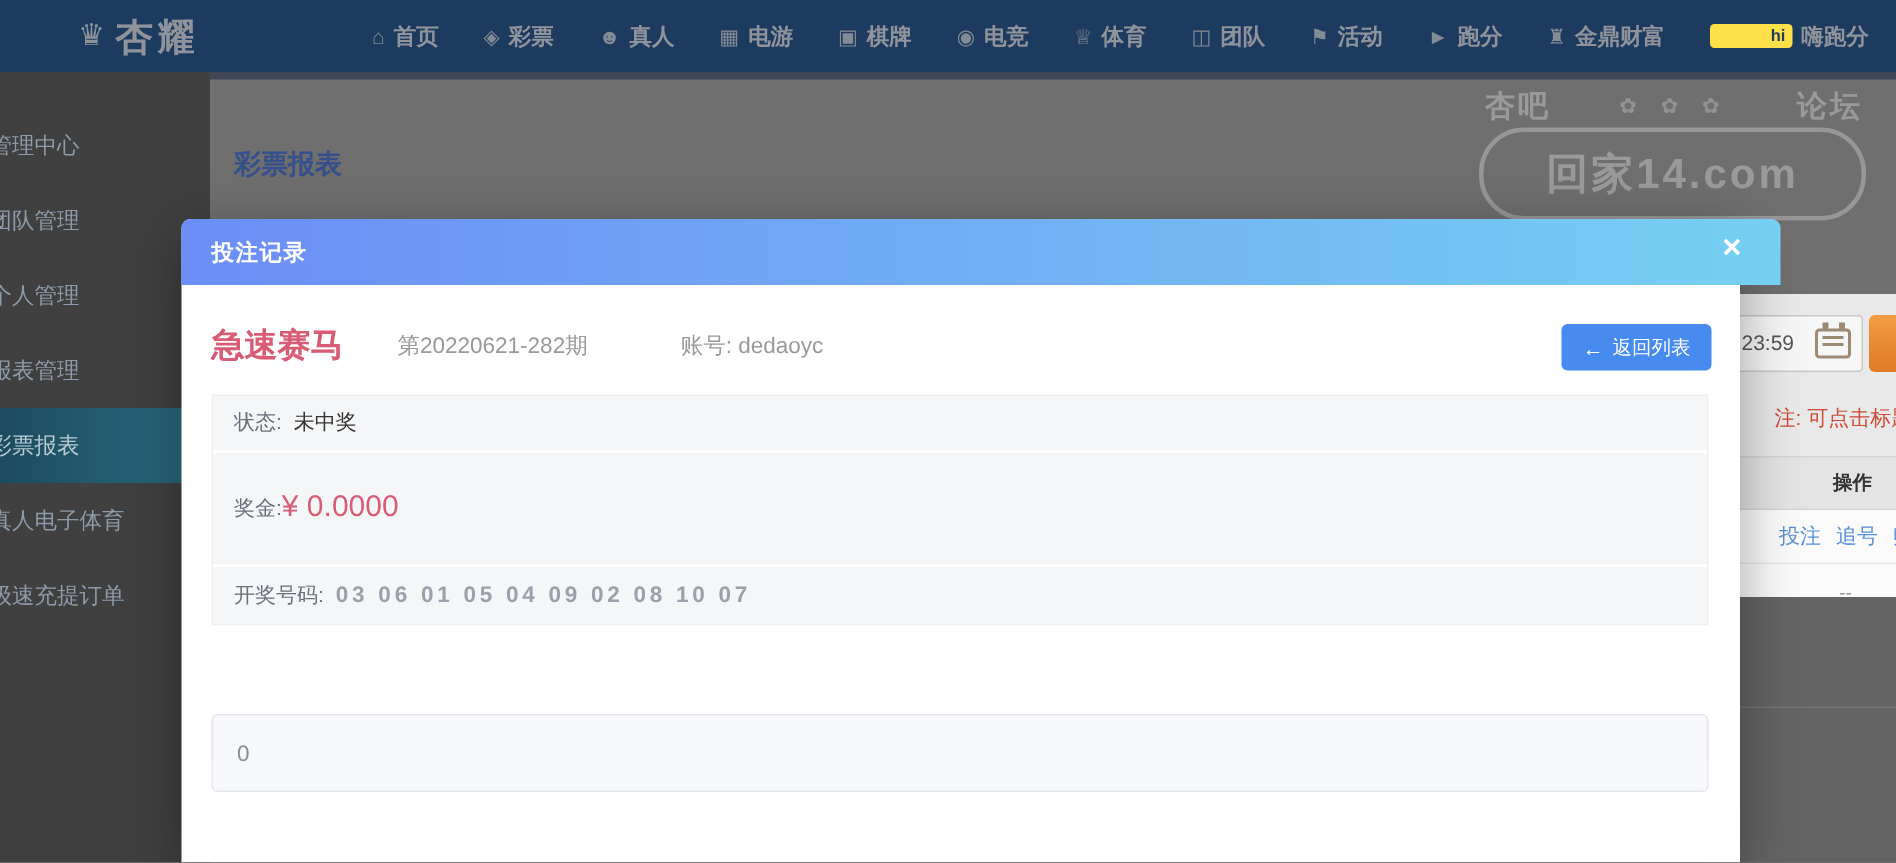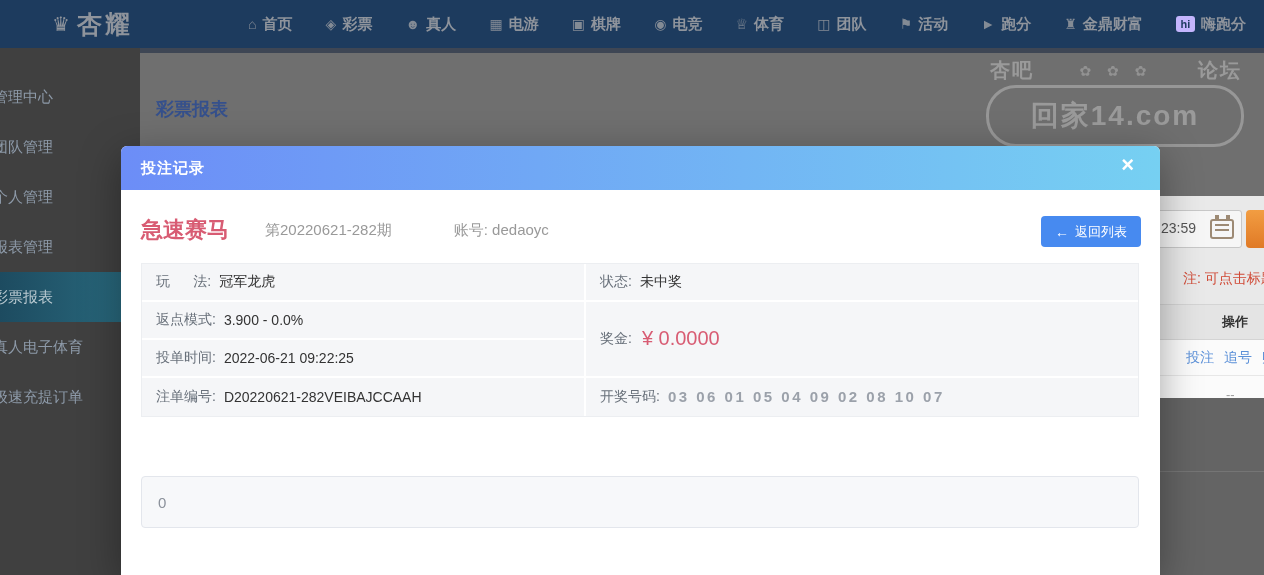--- a/index.html
+++ b/index.html
@@ -9,21 +9,21 @@
     background:#6f6f6f;
   }
   
   #topnav{position:absolute;left:0;top:0;width:1264px;height:48px;background:#1d3b5e;z-index:6;}
   #logo{position:absolute;left:52px;top:0;height:48px;display:flex;align-items:center;gap:7px;color:#8f949c;}
   #logo .crown{font-size:20px;line-height:1;}
   #logo .logo-text{font-size:25px;font-weight:bold;letter-spacing:3px;}
   #navitems{position:absolute;left:248px;right:18px;top:0;height:48px;display:flex;align-items:center;justify-content:space-between;}
   .nav-item{display:flex;align-items:center;gap:6px;color:#8f949c;font-size:15px;font-weight:bold;cursor:pointer;white-space:nowrap;}
   .nav-ico{font-size:14px;opacity:.9;}
-  .nav-ico-hi{display:inline-flex;align-items:center;justify-content:center;width:19px;height:16px;border-radius:3px;background:#c4b5fd;color:#1d3b5e;font-weight:bold;font-size:11px;}
+  .nav-ico-hi{display:inline-flex;align-items:center;justify-content:center;width:19px;height:16px;border-radius:3px;background:#fde047;color:#1d3b5e;font-weight:bold;font-size:11px;padding-left:36px;}
   
   #sidebar{position:absolute;left:0;top:48px;width:140px;height:527px;background:#404040;z-index:3;}
   #side-list{position:absolute;left:0;top:24px;width:140px;}
   .side-item{height:50px;display:flex;align-items:center;color:#8d9aa9;font-size:15px;cursor:pointer;}
   .side-item span{margin-left:-7px;white-space:nowrap;}
   .side-item.active{background:linear-gradient(90deg,#1d4b60,#2a6c80);color:#bacad1;}
   
   #band{position:absolute;left:140px;top:48px;width:1124px;height:100px;background:#6f6f6f;border-top:5px solid #3e4654;box-sizing:border-box;z-index:1;}
   #page-title{position:absolute;left:16px;top:44px;font-size:18px;font-weight:bold;color:#35508c;}
   #wm-top{position:absolute;left:850px;top:4px;width:252px;display:flex;justify-content:space-between;align-items:center;color:rgba(255,255,255,.30);font-size:20px;font-weight:bold;letter-spacing:2px;}
@@ -44,38 +44,38 @@
   #links-row a{font-size:14px;color:#5b90d8;text-decoration:none;white-space:nowrap;cursor:pointer;}
   .empty-row{position:absolute;left:0;width:200px;background:#fbfbfb;border-bottom:1px solid #e7e7e7;box-sizing:border-box;display:flex;align-items:center;}
   .empty-row span{color:#9a9a9a;font-size:13px;margin-left:66px;}
   #row-1{top:180px;height:37px;}
   #row-2{top:217px;height:33px;}
   
   #rdark{position:absolute;left:1160px;top:398px;width:104px;height:177px;background:#646464;z-index:2;}
   #rdark .sep{position:absolute;left:0;top:73px;width:104px;height:1px;background:#757575;}
   
   #modal{position:absolute;left:121px;top:146px;width:1039px;height:429px;background:#fff;border-radius:6px 6px 0 0;box-shadow:0 10px 40px rgba(0,0,0,.35);z-index:10;}
-  #modal-header{position:absolute;left:0;top:0;width:100%;height:44px;border-radius:6px 6px 0 0;background:linear-gradient(90deg,#6c8df7,#76d0f2);}
+  #modal-header{position:absolute;left:0;top:0;width:100%;height:44px;border-radius:6px 6px 0 0;background:linear-gradient(90deg,#6c8df7,#76d0f2);padding-left:27px;}
   #modal-title{position:absolute;left:20px;top:13px;color:#fff;font-size:15px;font-weight:bold;letter-spacing:1px;}
   #modal-close{position:absolute;right:26px;top:8px;color:#fff;font-size:22px;font-weight:bold;cursor:pointer;line-height:1;}
   #game-row{position:absolute;left:20px;top:66px;right:19px;height:36px;display:flex;align-items:center;}
   #game-name{font-size:22px;font-weight:bold;color:#d85c73;}
   #issue{margin-left:36px;font-size:15px;color:#999;}
   #account{margin-left:62px;font-size:15px;color:#999;}
   #back-btn{position:absolute;right:19px;top:70px;height:31px;padding:0 14px;background:#478af0;border-radius:4px;display:flex;align-items:center;gap:6px;color:#fff;font-size:13px;cursor:pointer;}
   #back-btn .arr{font-size:14px;}
   #dtable{position:absolute;left:20px;top:117px;width:998px;height:154px;border:1px solid #eceef1;box-sizing:border-box;display:flex;}
   .tcol-l{width:442px;display:flex;flex-direction:column;border-right:2px solid #fff;}
   .tcol-r{flex:1;display:flex;flex-direction:column;text-align:right;}
   .tcell{background:#f5f6f8;border-bottom:2px solid #fff;box-sizing:border-box;display:flex;align-items:center;padding-left:14px;font-size:14px;}
   .tcell:last-child{border-bottom:none;}
   .tcell .lbl{color:#68707a;white-space:pre;}
   .tcell .val{color:#333;margin-left:8px;}
   .h38{height:38px;} .h39{height:39px;} .h77{height:77px;}
-  .val-prize{font-size:20px;color:#d85c73;margin-left:10px;}
+  .val-prize{font-size:20px;color:#d85c73;}
   .val-draw{font-size:15px;font-weight:bold;color:#9ba1aa;letter-spacing:2.5px;margin-left:8px;}
   #content-row{position:absolute;left:20px;right:21px;top:290px;height:20px;display:flex;justify-content:space-between;align-items:center;}
   #content-label{font-size:14px;font-weight:bold;color:#333;}
   #summary{display:flex;align-items:center;gap:14px;font-size:13.5px;color:#333;}
   #summary .slbl{font-weight:bold;}
   #summary .sval{margin-left:4px;}
   #content-box{position:absolute;left:20px;right:21px;top:330px;height:52px;background:#f7f8fa;border:1px solid #e3e6ec;border-radius:4px;box-sizing:border-box;display:flex;align-items:center;}
   #content-box span{margin-left:16px;font-size:15px;color:#8b919b;}
 </style>
 </head>
@@ -212,38 +212,20 @@
       <span id="game-name">急速赛马</span>
       <span id="issue">第20220621-282期</span>
       <span id="account">账号: dedaoyc</span>
     </div>
     <div id="back-btn">
       <span class="arr">←</span>
       <span>返回列表</span>
     </div>
 
     <div id="dtable">
-      <div class="tcol-l">
-        <div class="tcell h38">
-          <span class="lbl">玩      法:</span>
-          <span class="val">冠军龙虎</span>
-        </div>
-        <div class="tcell h39">
-          <span class="lbl">返点模式:</span>
-          <span class="val">3.900 - 0.0%</span>
-        </div>
-        <div class="tcell h38">
-          <span class="lbl">投单时间:</span>
-          <span class="val">2022-06-21 09:22:25</span>
-        </div>
-        <div class="tcell h39">
-          <span class="lbl">注单编号:</span>
-          <span class="val">D20220621-282VEIBAJCCAAH</span>
-        </div>
-      </div>
       <div class="tcol-r">
         <div class="tcell h38">
           <span class="lbl">状态:</span>
           <span class="val">未中奖</span>
         </div>
         <div class="tcell h77">
           <span class="lbl">奖金:</span>
           <span class="val-prize">¥ 0.0000</span>
         </div>
         <div class="tcell h39">

